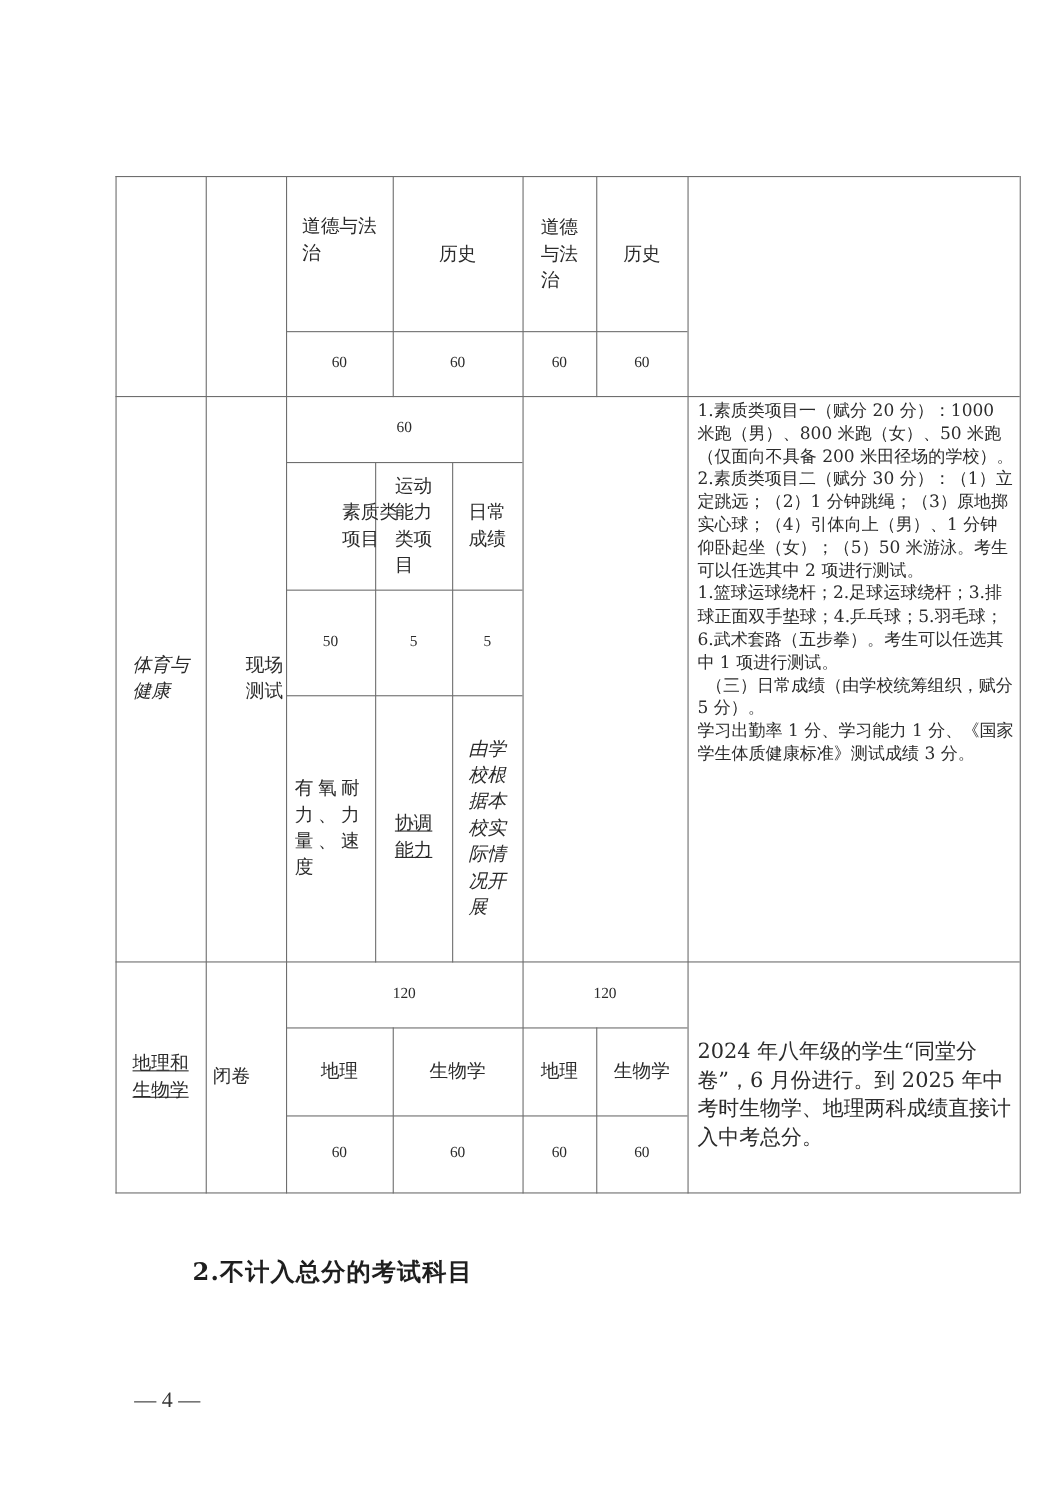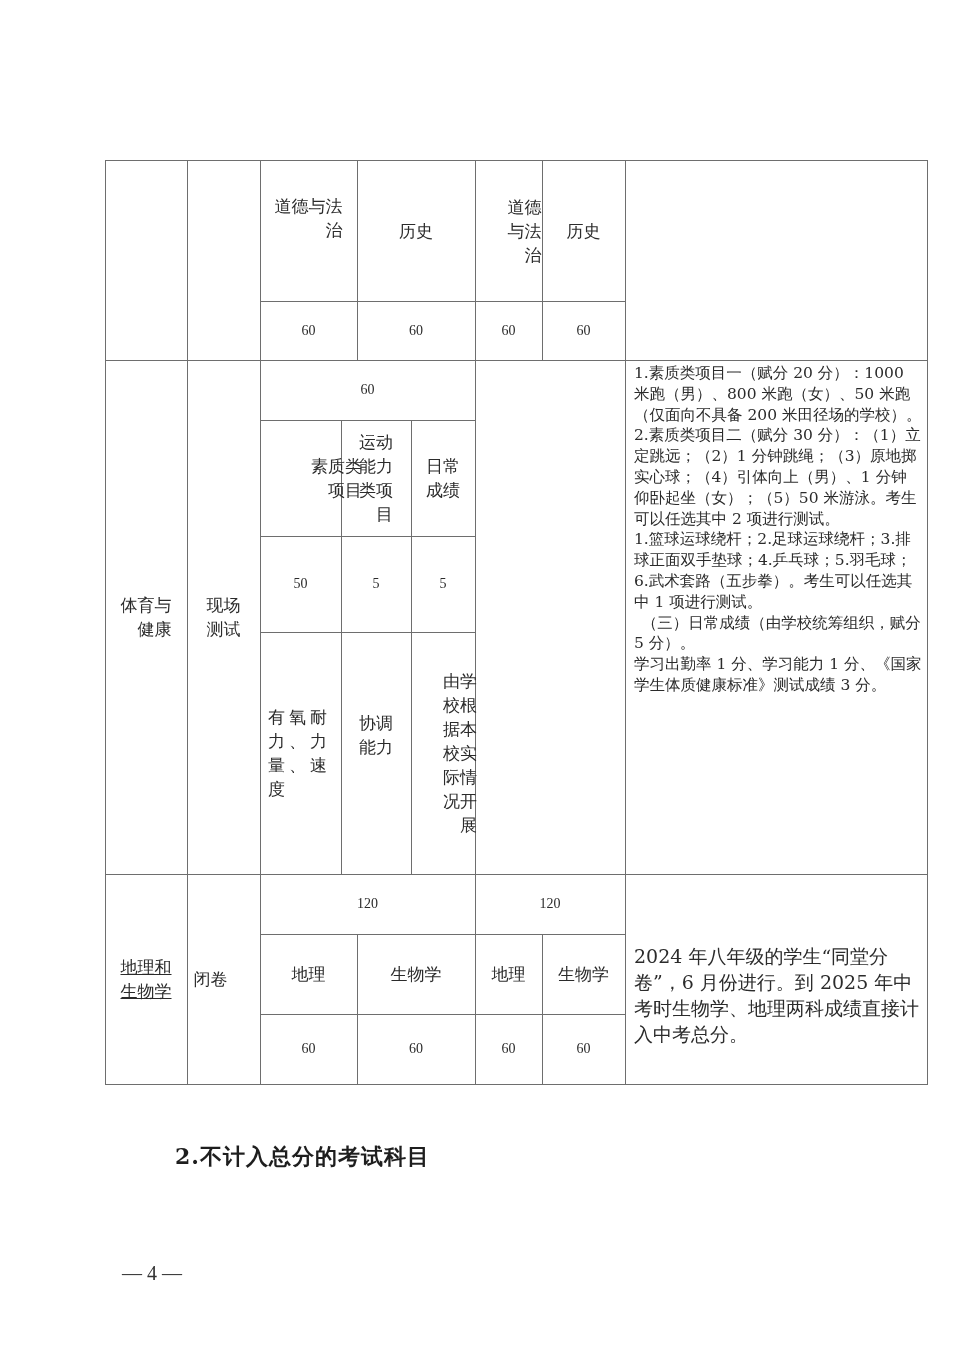--- a/index.html
+++ b/index.html
@@ -4,21 +4,21 @@
 <style>
   html, body { margin: 0; padding: 0; }
   body {
     width: 960px; height: 1356px; position: relative; overflow: hidden;
     background: #ffffff; color: #2a2a2a;
     font-family: "DejaVu Serif", "Liberation Serif", serif;
   }
   .cell {
     position: absolute; box-sizing: border-box;
     display: flex; align-items: center; justify-content: center;
-    text-align: right; font-size: 17px; line-height: 24px;
+    text-align: left; font-size: 17px; line-height: 24px;
     color: #2b2b2b; white-space: pre-line;
   }
   .num { font-family: Liberation Serif, serif; font-size: 14px; }
   .hl, .vl { position: absolute; background: #6e6e6e; }
   .hl { height: 1px; }
   .vl { width: 1px; }
   .notes {
     position: absolute; box-sizing: border-box; font-size: 15.5px; line-height: 20.8px;
     color: #2b2b2b; text-align: left; padding: 0 2px;
   }
@@ -57,52 +57,52 @@
   <div class="vl" style="left:411px;top:420px;height:455px;"></div>
   <div class="vl" style="left:475px;top:160px;height:925px;"></div>
   <div class="vl" style="left:542px;top:160px;height:201px;"></div>
   <div class="vl" style="left:542px;top:934px;height:151px;"></div>
   <div class="vl" style="left:625px;top:160px;height:925px;"></div>
   <div class="vl" style="left:927px;top:160px;height:925px;"></div>
 
   <div class="cell" style="left:260px;top:160px;width:97px;height:141px;padding-bottom:26px;">道德与法
 治</div>
   <div class="cell" style="left:357px;top:160px;width:118px;height:141px;padding-bottom:0;">历史</div>
-  <div class="cell" style="left:475px;top:160px;width:67px;height:141px;margin-left:16px;">道德
+  <div class="cell" style="left:475px;top:160px;width:67px;height:141px;">道德
 与法
 治</div>
   <div class="cell" style="left:542px;top:160px;width:83px;height:141px;">历史</div>
   <div class="cell num" style="left:260px;top:301px;width:97px;height:59px;">60</div>
   <div class="cell num" style="left:357px;top:301px;width:118px;height:59px;">60</div>
   <div class="cell num" style="left:475px;top:301px;width:67px;height:59px;">60</div>
   <div class="cell num" style="left:542px;top:301px;width:83px;height:59px;">60</div>
 
-  <div class="cell" style="left:105px;top:360px;width:82px;height:514px;">体育与
+  <div class="cell" style="left:105px;top:360px;width:82px;height:514px;font-style:italic;">体育与
 健康</div>
-  <div class="cell" style="left:187px;top:360px;width:73px;height:514px;">现场
+  <div class="cell" style="left:204px;top:360px;width:73px;height:514px;">现场
 测试</div>
   <div class="cell num" style="left:260px;top:360px;width:215px;height:60px;">60</div>
   <div class="cell" style="left:260px;top:420px;width:81px;height:116px;margin-left:36px;">素质类
 项目</div>
   <div class="cell" style="left:341px;top:420px;width:70px;height:116px;">运动
 能力
 类项
 目</div>
   <div class="cell" style="left:411px;top:420px;width:64px;height:116px;">日常
 成绩</div>
   <div class="cell num" style="left:260px;top:536px;width:81px;height:96px;">50</div>
   <div class="cell num" style="left:341px;top:536px;width:70px;height:96px;">5</div>
   <div class="cell num" style="left:411px;top:536px;width:64px;height:96px;">5</div>
   <div class="cell" style="left:260px;top:632px;width:81px;height:242px;justify-content:flex-start;padding-left:8px;text-align:left;letter-spacing:4px;">有氧耐
 力、力
 量、速
 度</div>
-  <div class="cell" style="left:341px;top:614px;width:70px;height:242px;">协调
+  <div class="cell" style="left:341px;top:640px;width:70px;height:242px;text-decoration:underline;">协调
 能力</div>
-  <div class="cell" style="left:428px;top:632px;width:64px;height:242px;">由学
+  <div class="cell" style="left:411px;top:632px;width:64px;height:242px;font-style:italic;">由学
 校根
 据本
 校实
 际情
 况开
 展</div>
 
   <div class="notes" style="left:632px;top:363px;width:292px;">
     <p>1.素质类项目一（赋分 20 分）：1000 米跑（男）、800 米跑（女）、50 米跑（仅面向不具备 200 米田径场的学校）。</p>
     <p>2.素质类项目二（赋分 30 分）：（1）立定跳远；（2）1 分钟跳绳；（3）原地掷实心球；（4）引体向上（男）、1 分钟仰卧起坐（女）；（5）50 米游泳。考生可以任选其中 2 项进行测试。</p>

